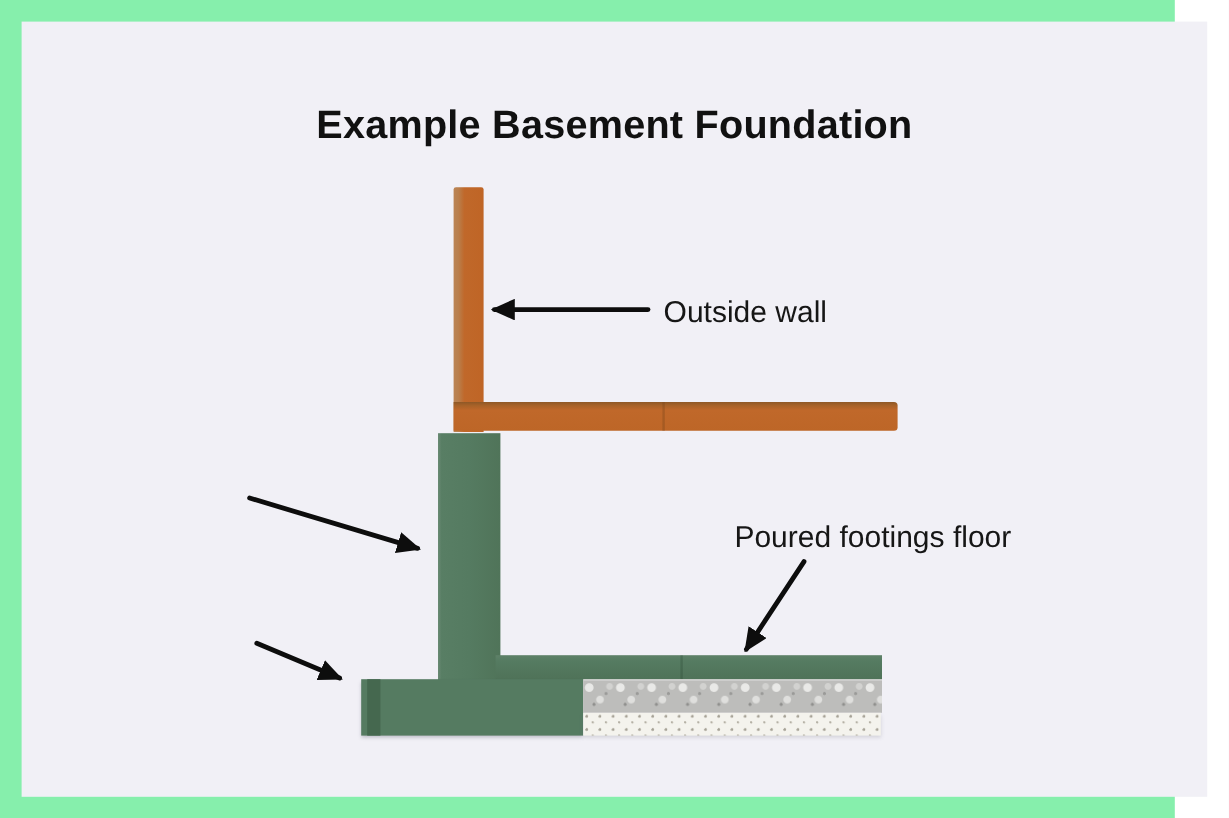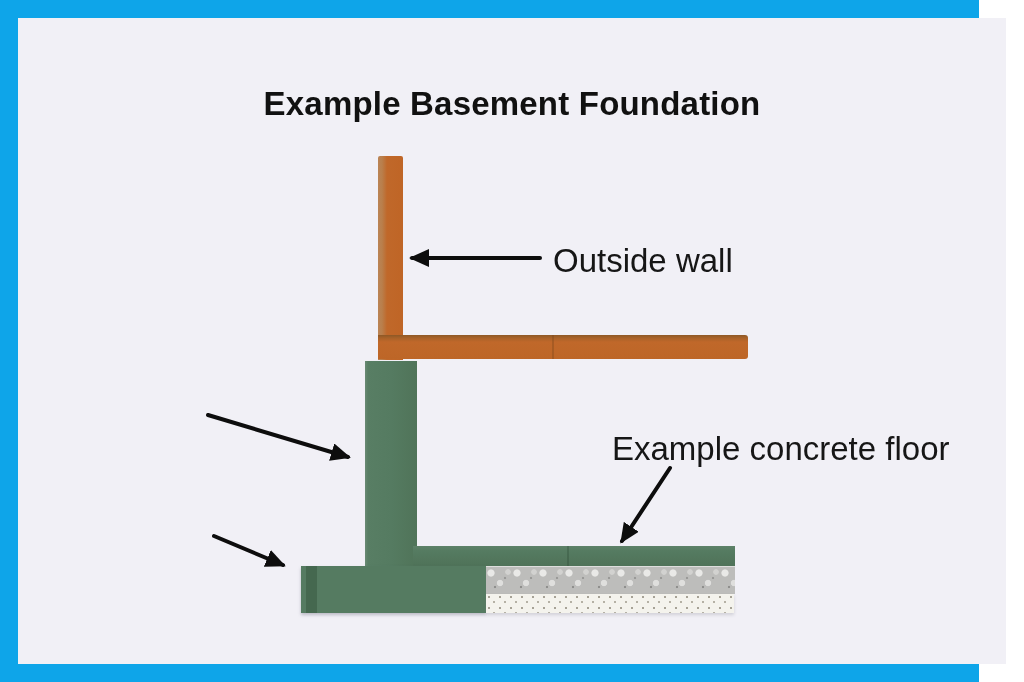--- a/index.html
+++ b/index.html
@@ -7,21 +7,21 @@
     padding: 0;
     width: 1024px;
     height: 682px;
     overflow: hidden;
     font-family: "Liberation Sans", "DejaVu Sans", sans-serif;
   }
   .frame {
     position: relative;
     width: 979px;
     height: 682px;
-    background: #0ea5e9;
+    background: #86efac;
   }
   .canvas {
     position: absolute;
     left: 18px;
     top: 18px;
     width: 988px;
     height: 646px;
     background: #f1f0f6;
   }
   .title {
@@ -32,21 +32,21 @@
     margin: 0;
     text-align: center;
     font-size: 33px;
     line-height: 38px;
     font-weight: 700;
     color: #111111;
     letter-spacing: 0.2px;
   }
   .label {
     position: absolute;
-    font-size: 33px;
+    font-size: 25px;
     line-height: 31px;
     color: #161616;
     white-space: pre-line;
   }
   .label-outside-wall   { left: 553px; top: 245px; }
   .label-foundation-wall{ left: 84px;  top: 359px; }
   .label-footings       { left: 57px;  top: 455px; width: 250px; }
   .label-poured-floor   { left: 612px; top: 433px; }
 
   .shape { position: absolute; }
@@ -136,21 +136,21 @@
   <div class="shape fnd-floor">
     <div class="seam"></div>
   </div>
   <div class="shape footing">
     <div class="edge"></div>
   </div>
   <div class="shape gravel"></div>
   <div class="shape subbase"></div>
 
   <div class="label label-outside-wall">Outside wall</div>
-  <div class="label label-poured-floor">Example concrete floor</div>
+  <div class="label label-poured-floor">Poured footings floor</div>
 
   <svg class="arrows" width="1024" height="682" viewBox="0 0 1024 682">
     <defs>
       <marker id="ah" viewBox="0 0 10 9" refX="8.5" refY="4.5" markerWidth="5" markerHeight="4.5" orient="auto-start-reverse">
         <path d="M0,0 L10,4.5 L0,9 z" fill="#0d0d0d"></path>
       </marker>
     </defs>
     <line x1="540" y1="258" x2="412" y2="258" stroke="#0d0d0d" stroke-width="4" stroke-linecap="round" marker-end="url(#ah)"></line>
     <line x1="208" y1="415" x2="348" y2="457" stroke="#0d0d0d" stroke-width="4" stroke-linecap="round" marker-end="url(#ah)"></line>
     <line x1="214" y1="536" x2="283" y2="565" stroke="#0d0d0d" stroke-width="4" stroke-linecap="round" marker-end="url(#ah)"></line>

